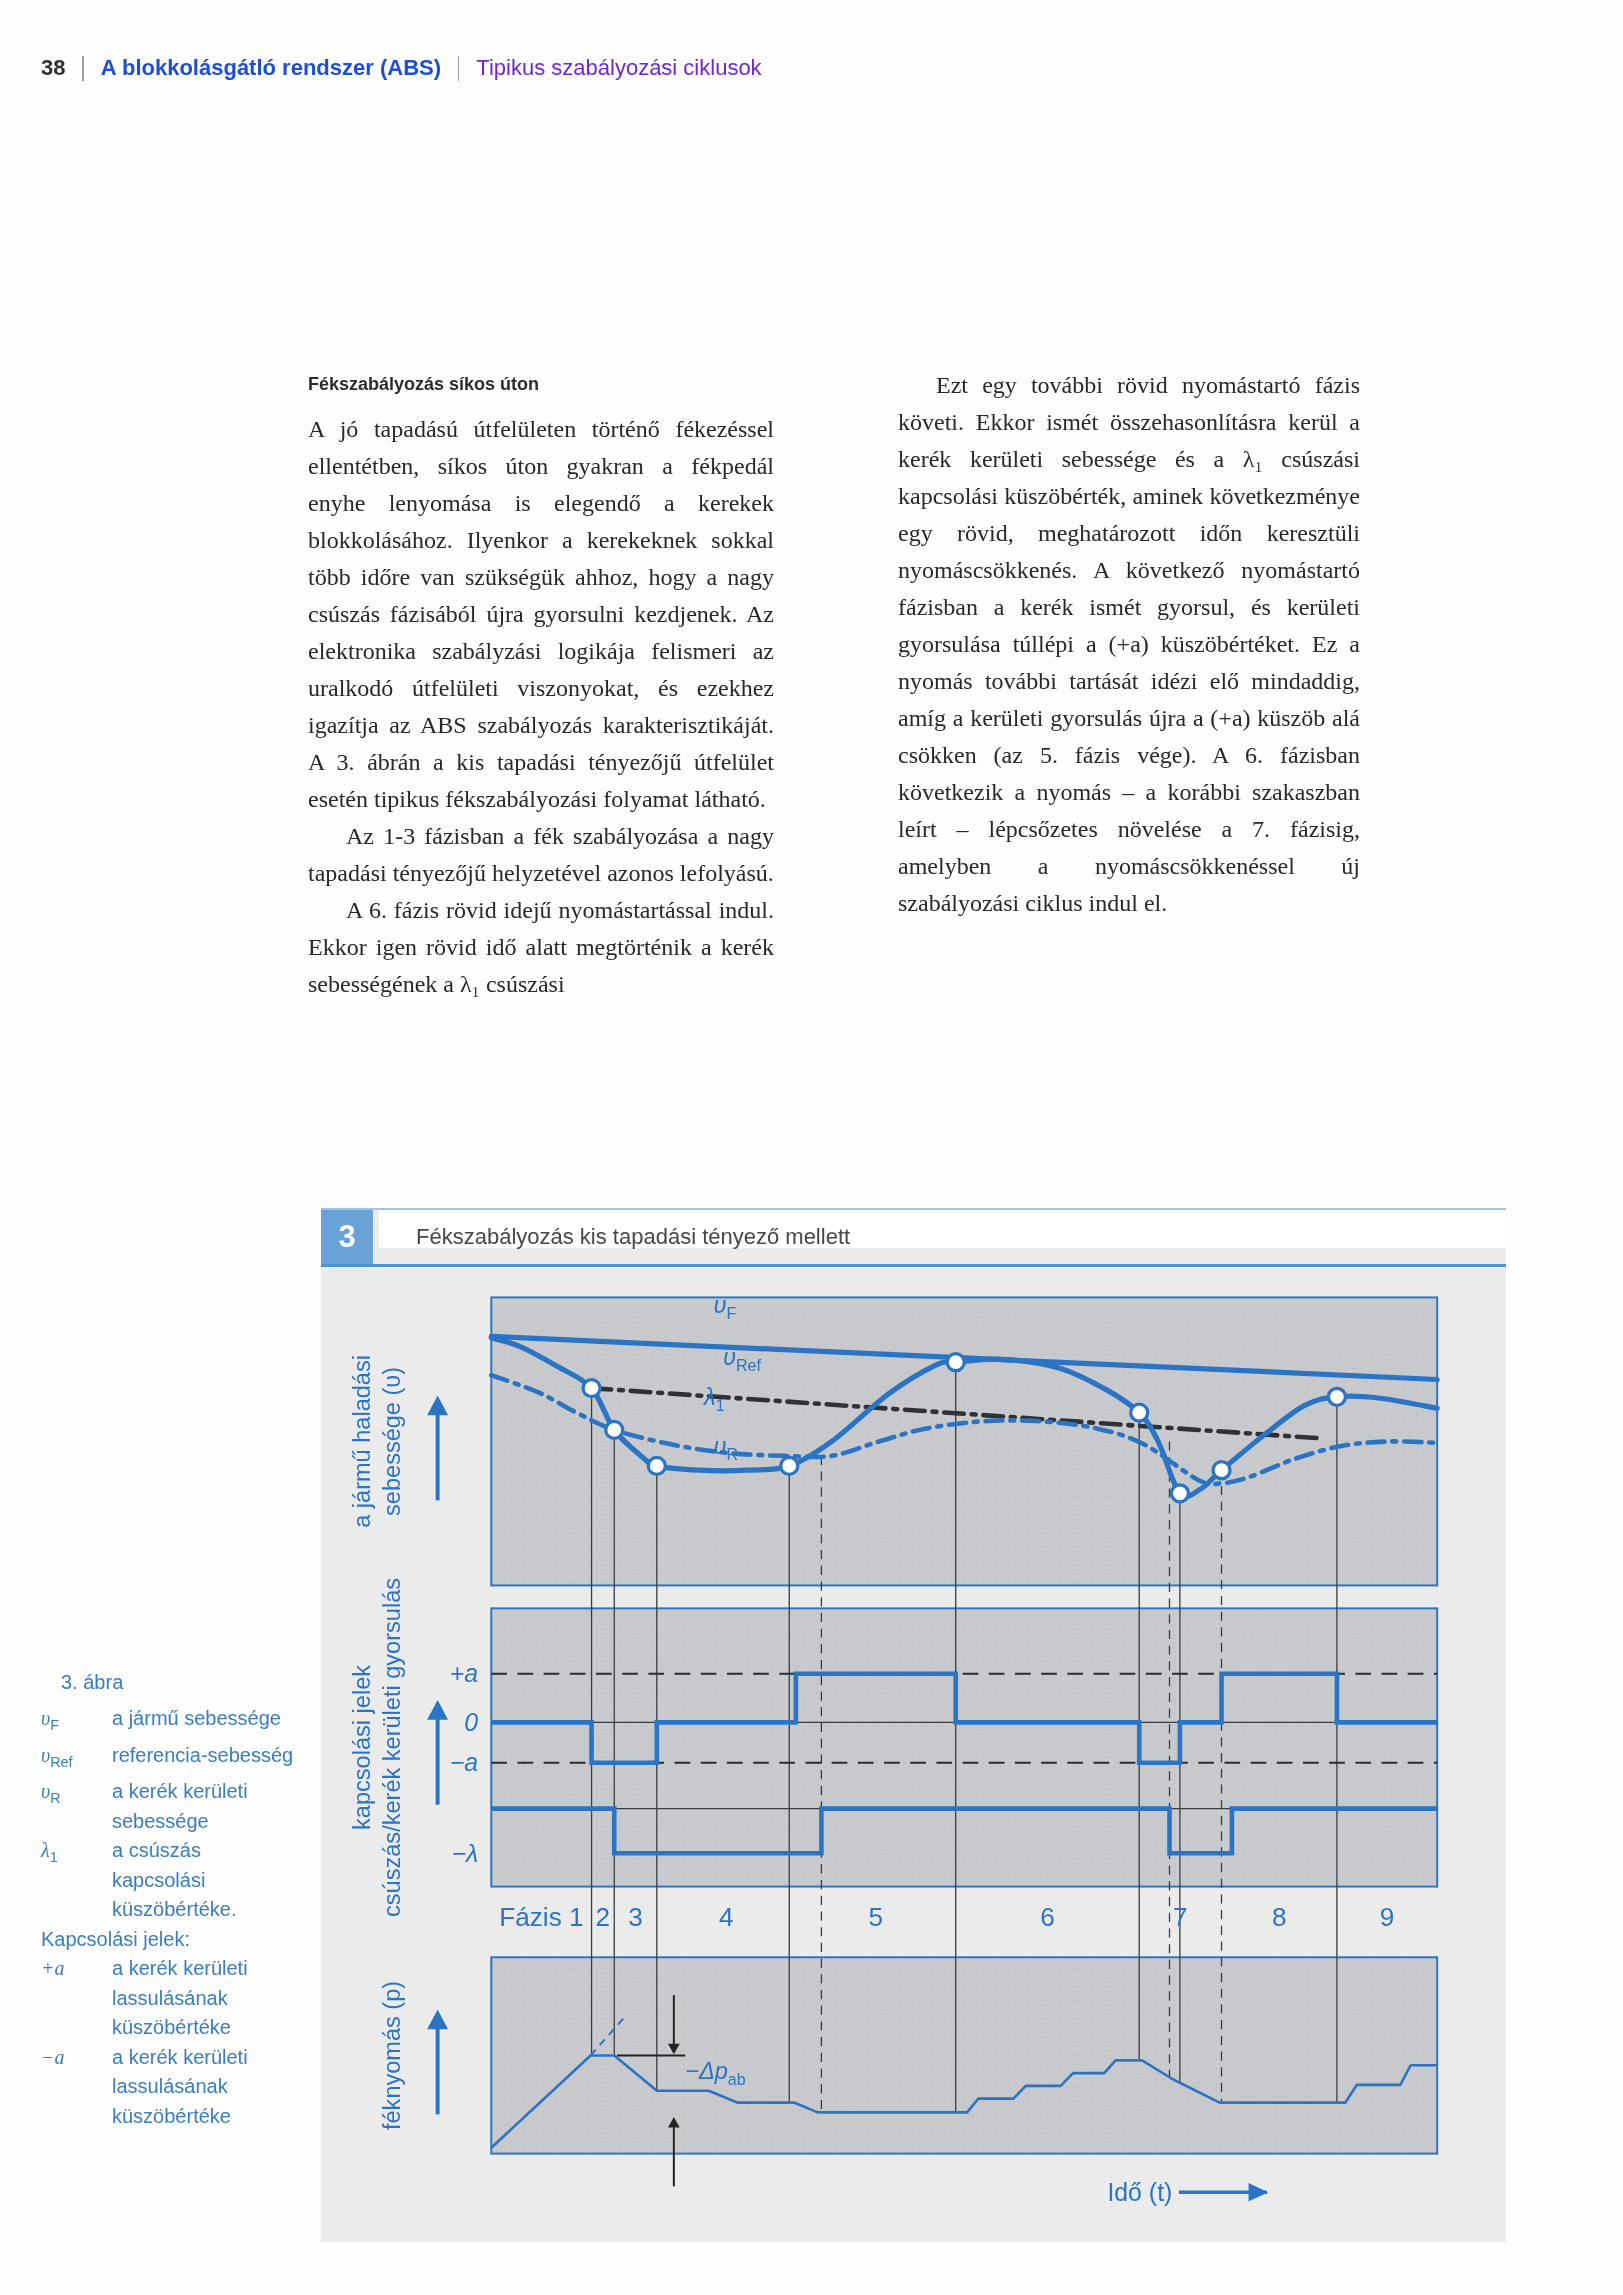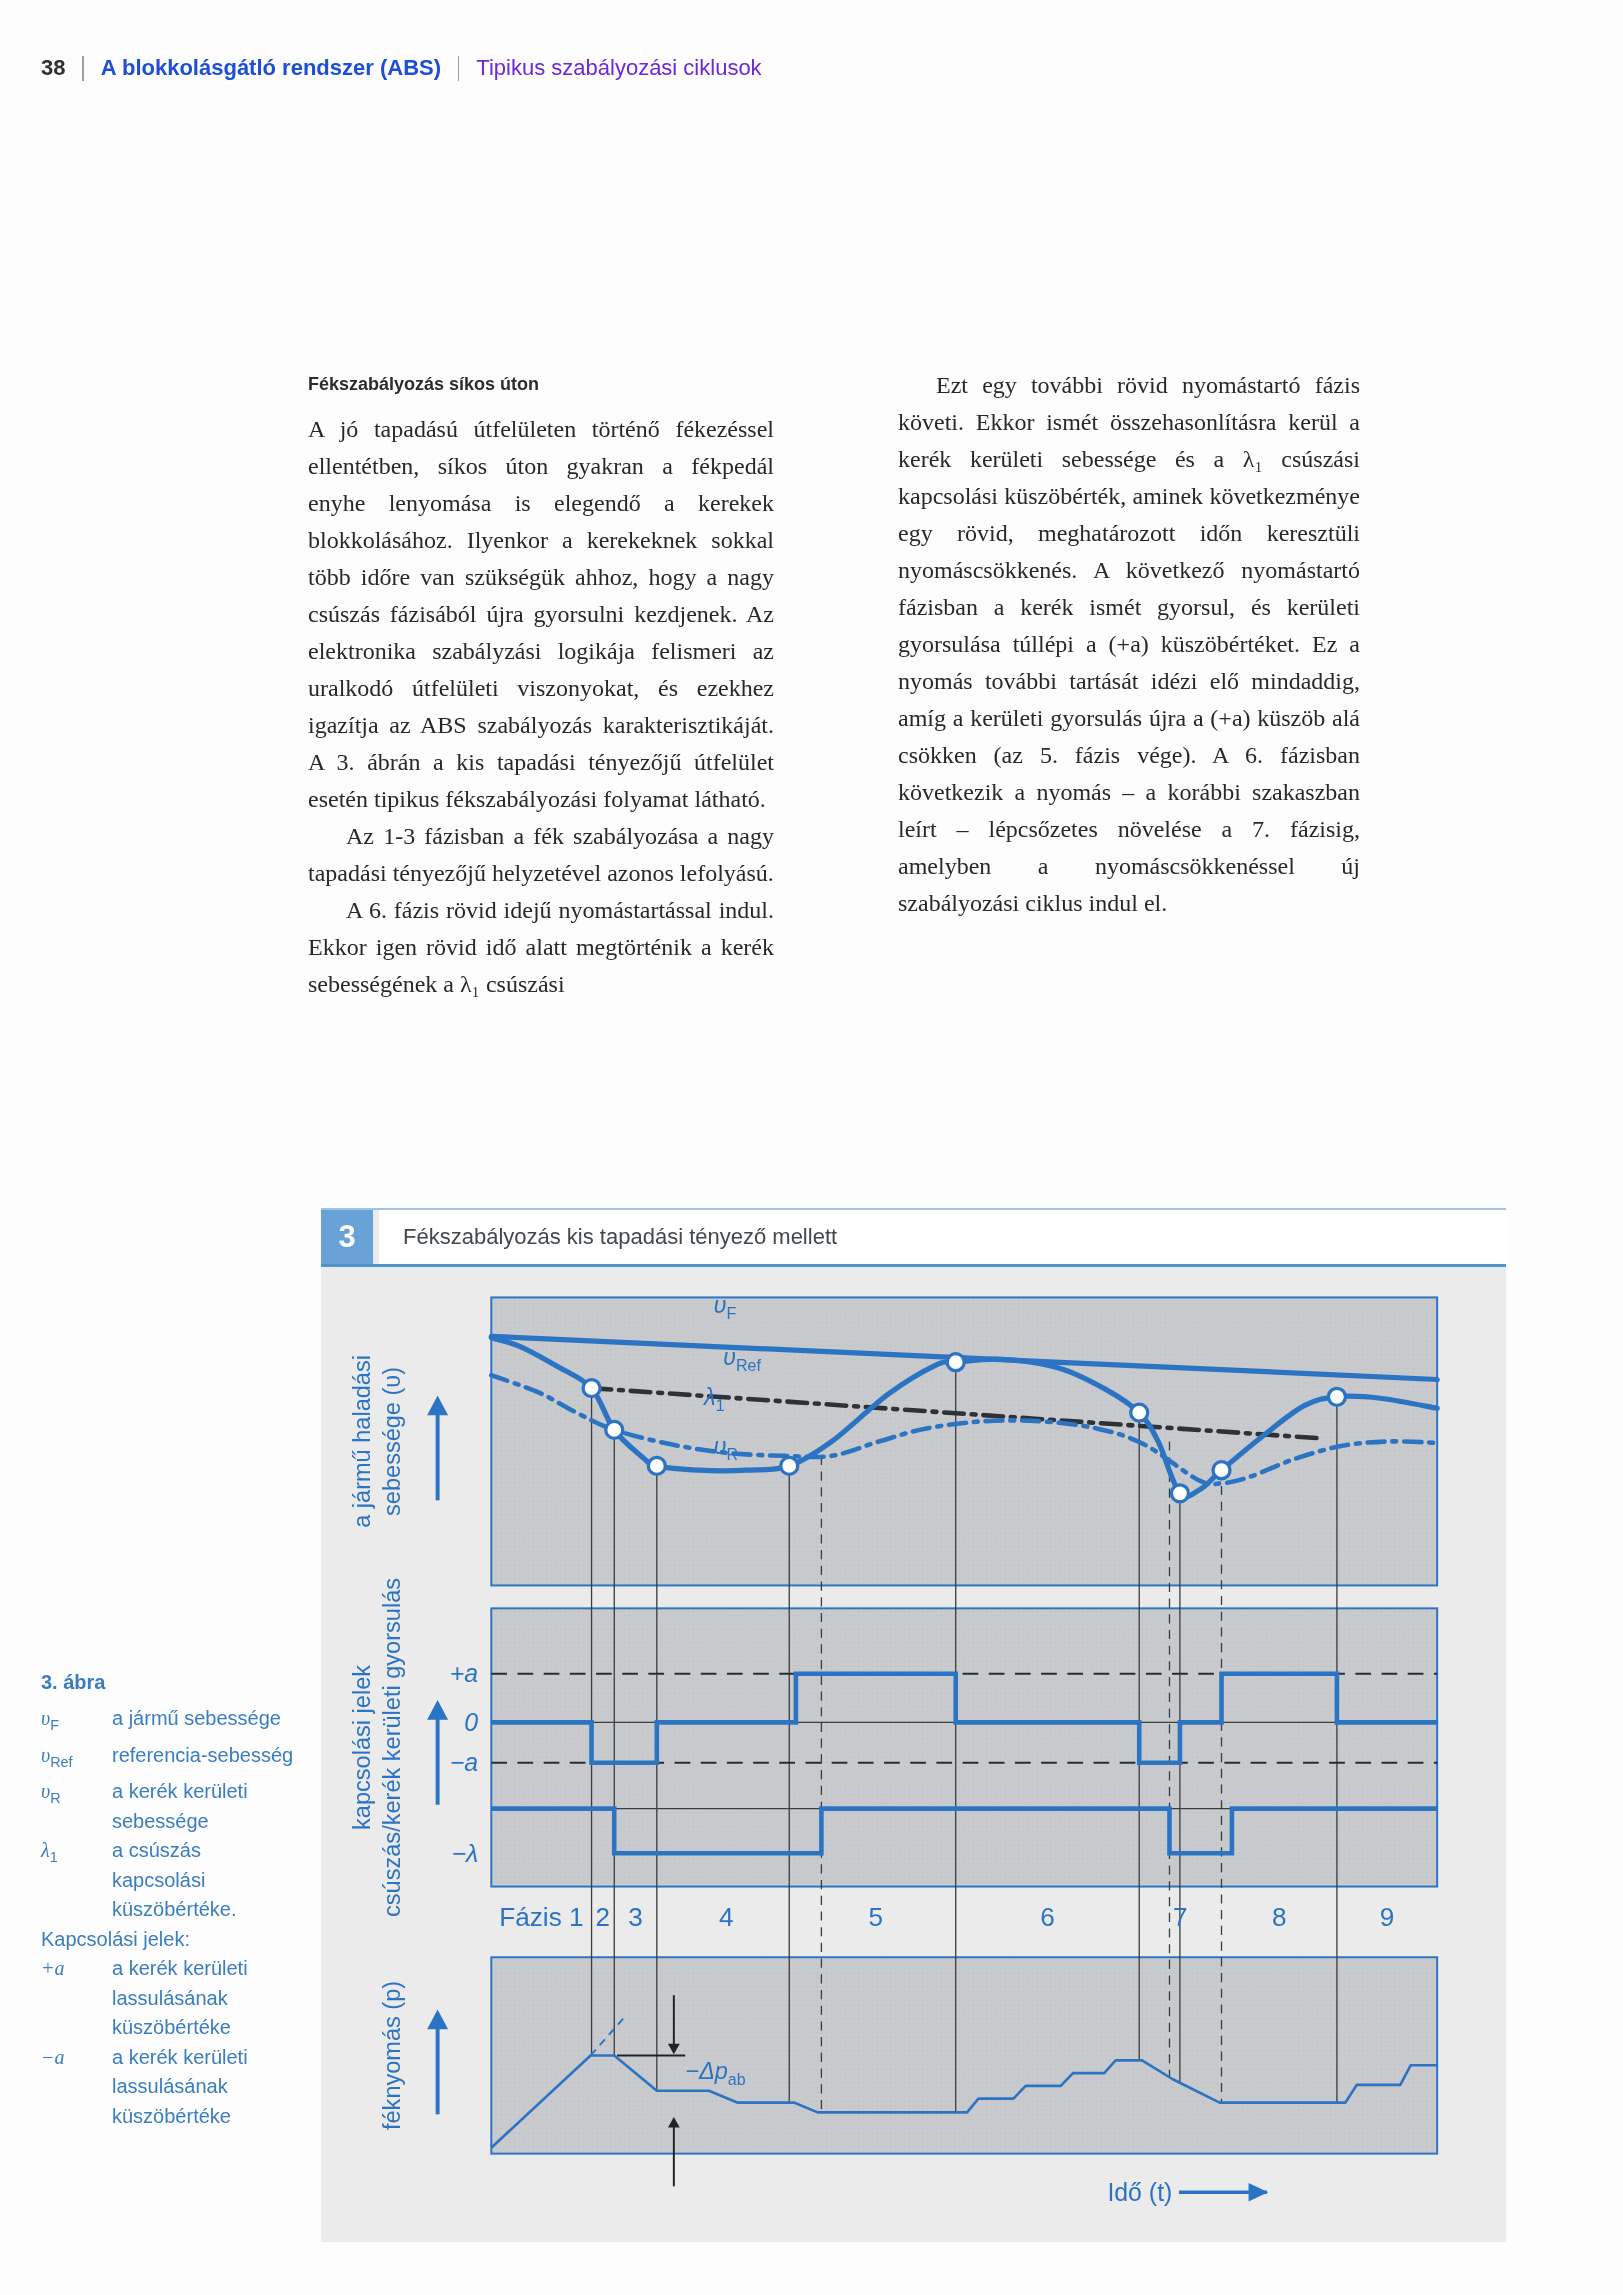--- a/index.html
+++ b/index.html
@@ -16,35 +16,35 @@
   .col{position:absolute;top:367px;font-size:24px;line-height:37px;text-align:justify;}
   .col1{left:308px;width:466px;}
   .col2{left:898px;width:462px;}
   .article-heading{font-family:"Liberation Sans",sans-serif;font-weight:bold;
                    font-size:18px;line-height:35px;color:#2a2d30;text-align:left;margin-bottom:9.2px;}
   .col p{margin:0;}
   .col p.indent{text-indent:38px;}
   
   .figlegend{position:absolute;left:41px;top:1668px;width:257px;
              font-family:"Liberation Sans",sans-serif;font-size:20px;line-height:29.5px;color:#3a7dc0;}
-  .figlegend .ltitle{font-weight:bold;margin-bottom:6.5px;}
+  .figlegend .ltitle{font-weight:normal;margin-bottom:6.5px;margin-left:20px;}
   .lrow{display:flex;}
   .lsym{flex:0 0 71px;font-family:"Liberation Serif",serif;font-style:italic;}
   .lsym sub{font-size:14.4px;font-style:normal;font-family:"Liberation Sans",sans-serif;}
   .ldesc{flex:1;}
   .lheading{margin:0;}
   
   .figure{position:absolute;left:321px;top:1210px;width:1185px;height:1032px;background:#ebebec;}
   .fig-topline{position:absolute;left:0;top:-2px;width:1185px;height:2px;background:#9fc4e4;}
   .fig-badge{position:absolute;left:0;top:0;width:52px;height:54px;background:#68a2d6;
              color:#ffffff;font-family:"Liberation Sans",sans-serif;font-weight:bold;font-size:31px;
              display:flex;align-items:center;justify-content:center;}
-  .fig-captionbar{position:absolute;left:58px;top:0;width:1127px;height:54px;background:#ffffff;
+  .fig-captionbar{position:absolute;left:58px;top:0;width:1127px;height:38px;background:#ffffff;
                   font-family:"Liberation Sans",sans-serif;font-size:22px;color:#43484d;
-                  line-height:54px;padding-left:24px;box-sizing:border-box;}
+                  line-height:54px;padding-left:37px;box-sizing:border-box;}
   .fig-blueline{position:absolute;left:0;top:54px;width:1185px;height:2.6px;background:#4f93cf;}
   svg text{font-family:"Liberation Sans",sans-serif;}
 </style>
 </head>
 <body>
 
 <div class="page">
 
   <div class="runhead">
     <span class="pagenum">38</span>

